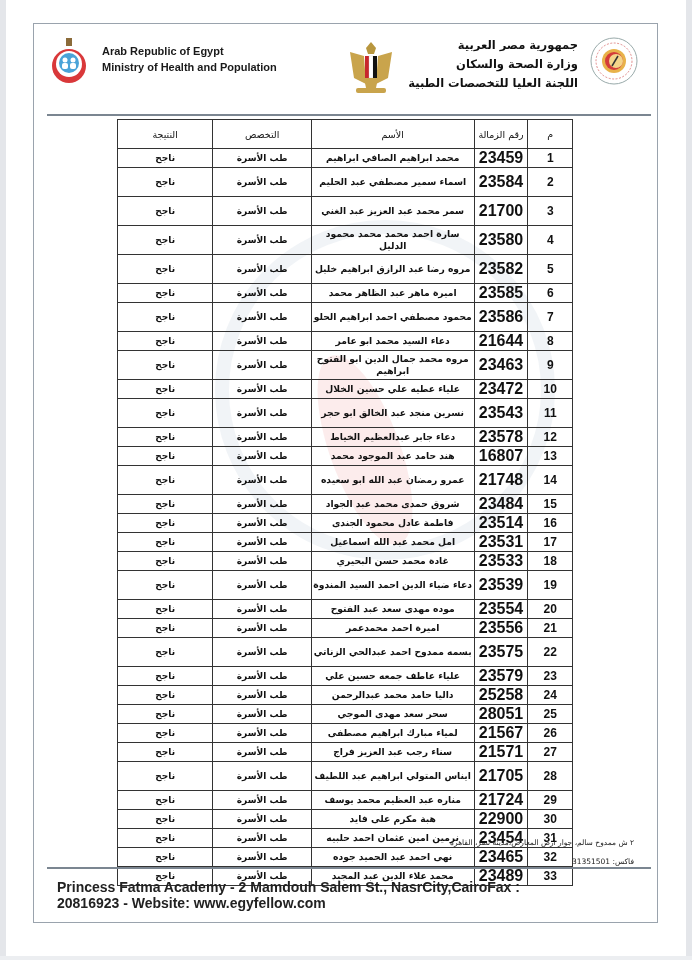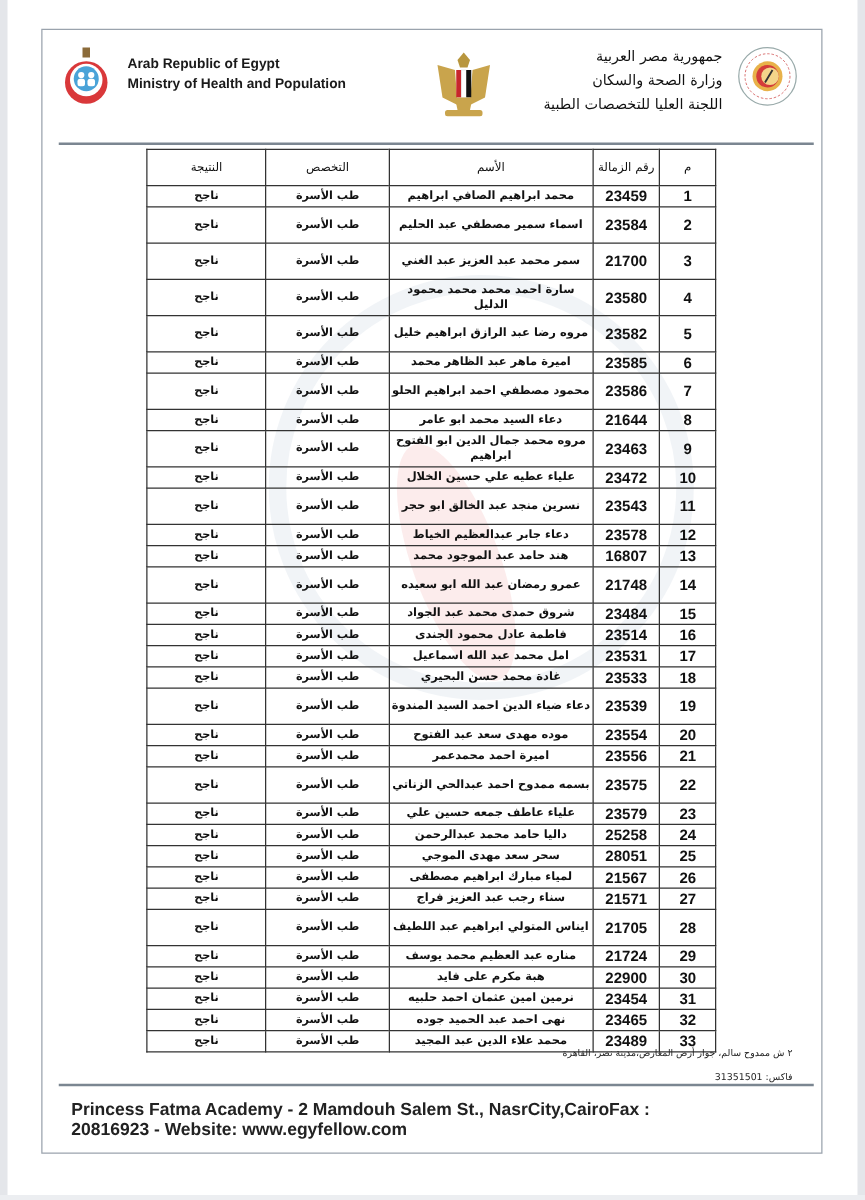--- a/index.html
+++ b/index.html
@@ -4,30 +4,30 @@
 <style>
   html,body{margin:0;padding:0;}
   body{width:692px;height:960px;background:#ffffff;position:relative;overflow:hidden;font-family:"Liberation Sans",sans-serif;}
   .left-strip{position:absolute;left:0;top:0;width:6px;height:960px;background:#e4e6ea;}
   .right-strip{position:absolute;right:0;top:0;width:6px;height:960px;background:#e4e6ea;}
   .bottom-strip{position:absolute;left:0;bottom:0;width:692px;height:4px;background:#eceef1;}
   .frame{position:absolute;left:33px;top:23px;width:625px;height:900px;border:1.5px solid #9aa3ad;box-sizing:border-box;background:#fff;}
   .logo-left{position:absolute;left:50px;top:36px;width:38px;height:50px;}
   .hdr-en{position:absolute;left:102px;top:44px;font-size:11px;font-weight:bold;color:#1a1a1a;line-height:15.5px;}
   .eagle{position:absolute;left:346px;top:38px;width:50px;height:58px;}
-  .hdr-ar{position:absolute;right:114px;top:36px;direction:rtl;text-align:right;font-family:"DejaVu Sans",sans-serif;font-size:11.5px;font-weight:normal;color:#111;line-height:19px;}
+  .hdr-ar{position:absolute;right:114px;top:36px;direction:rtl;text-align:right;font-family:"DejaVu Sans",sans-serif;font-size:11.5px;font-weight:bold;color:#111;line-height:19px;}
   .logo-right{position:absolute;left:589px;top:36px;width:50px;height:50px;}
   .hdr-line{position:absolute;left:47px;top:114px;width:604px;height:2px;background:#7b8691;}
   .watermark{position:absolute;left:215px;top:220px;width:340px;height:340px;border-radius:50%;border:14px solid rgba(200,210,225,0.25);box-sizing:border-box;}
   .watermark2{position:absolute;left:330px;top:350px;width:70px;height:200px;border-radius:50%;background:rgba(240,150,150,0.18);transform:rotate(-20deg);}
   table.results{position:absolute;left:117px;top:119px;width:456px;border-collapse:collapse;direction:rtl;font-family:"DejaVu Sans",sans-serif;}
   table.results td, table.results th{border:1px solid #333;padding:0;text-align:center;vertical-align:middle;color:#111;}
   table.results th{height:28px;font-weight:normal;font-size:9.5px;}
   td.c-idx{width:42px;font-family:"Liberation Sans",sans-serif;font-weight:bold;font-size:12px;}
-  td.c-num{width:51px;font-family:"Liberation Sans",sans-serif;font-weight:bold;font-size:12px;}
+  td.c-num{width:51px;font-family:"Liberation Sans",sans-serif;font-weight:bold;font-size:16px;}
   td.c-name{width:156px;font-size:9.2px;font-weight:bold;line-height:12px;padding:0 6px;}
   td.c-spec{width:94px;font-size:9px;font-weight:bold;}
   td.c-res{width:91px;font-size:9px;font-weight:bold;}
   tr.r1 td{height:16px;}
   tr.r2 td{height:28px;}
   .ftr-line{position:absolute;left:47px;top:867px;width:604px;height:2px;background:#7b8691;}
   .ftr-en{position:absolute;left:57px;top:879px;font-size:14px;font-weight:bold;color:#222;line-height:16px;}
   .ftr-ar{position:absolute;right:58px;top:833px;direction:rtl;text-align:right;font-family:"DejaVu Sans",sans-serif;font-size:7.5px;color:#222;line-height:19px;}
 </style>
 </head>

